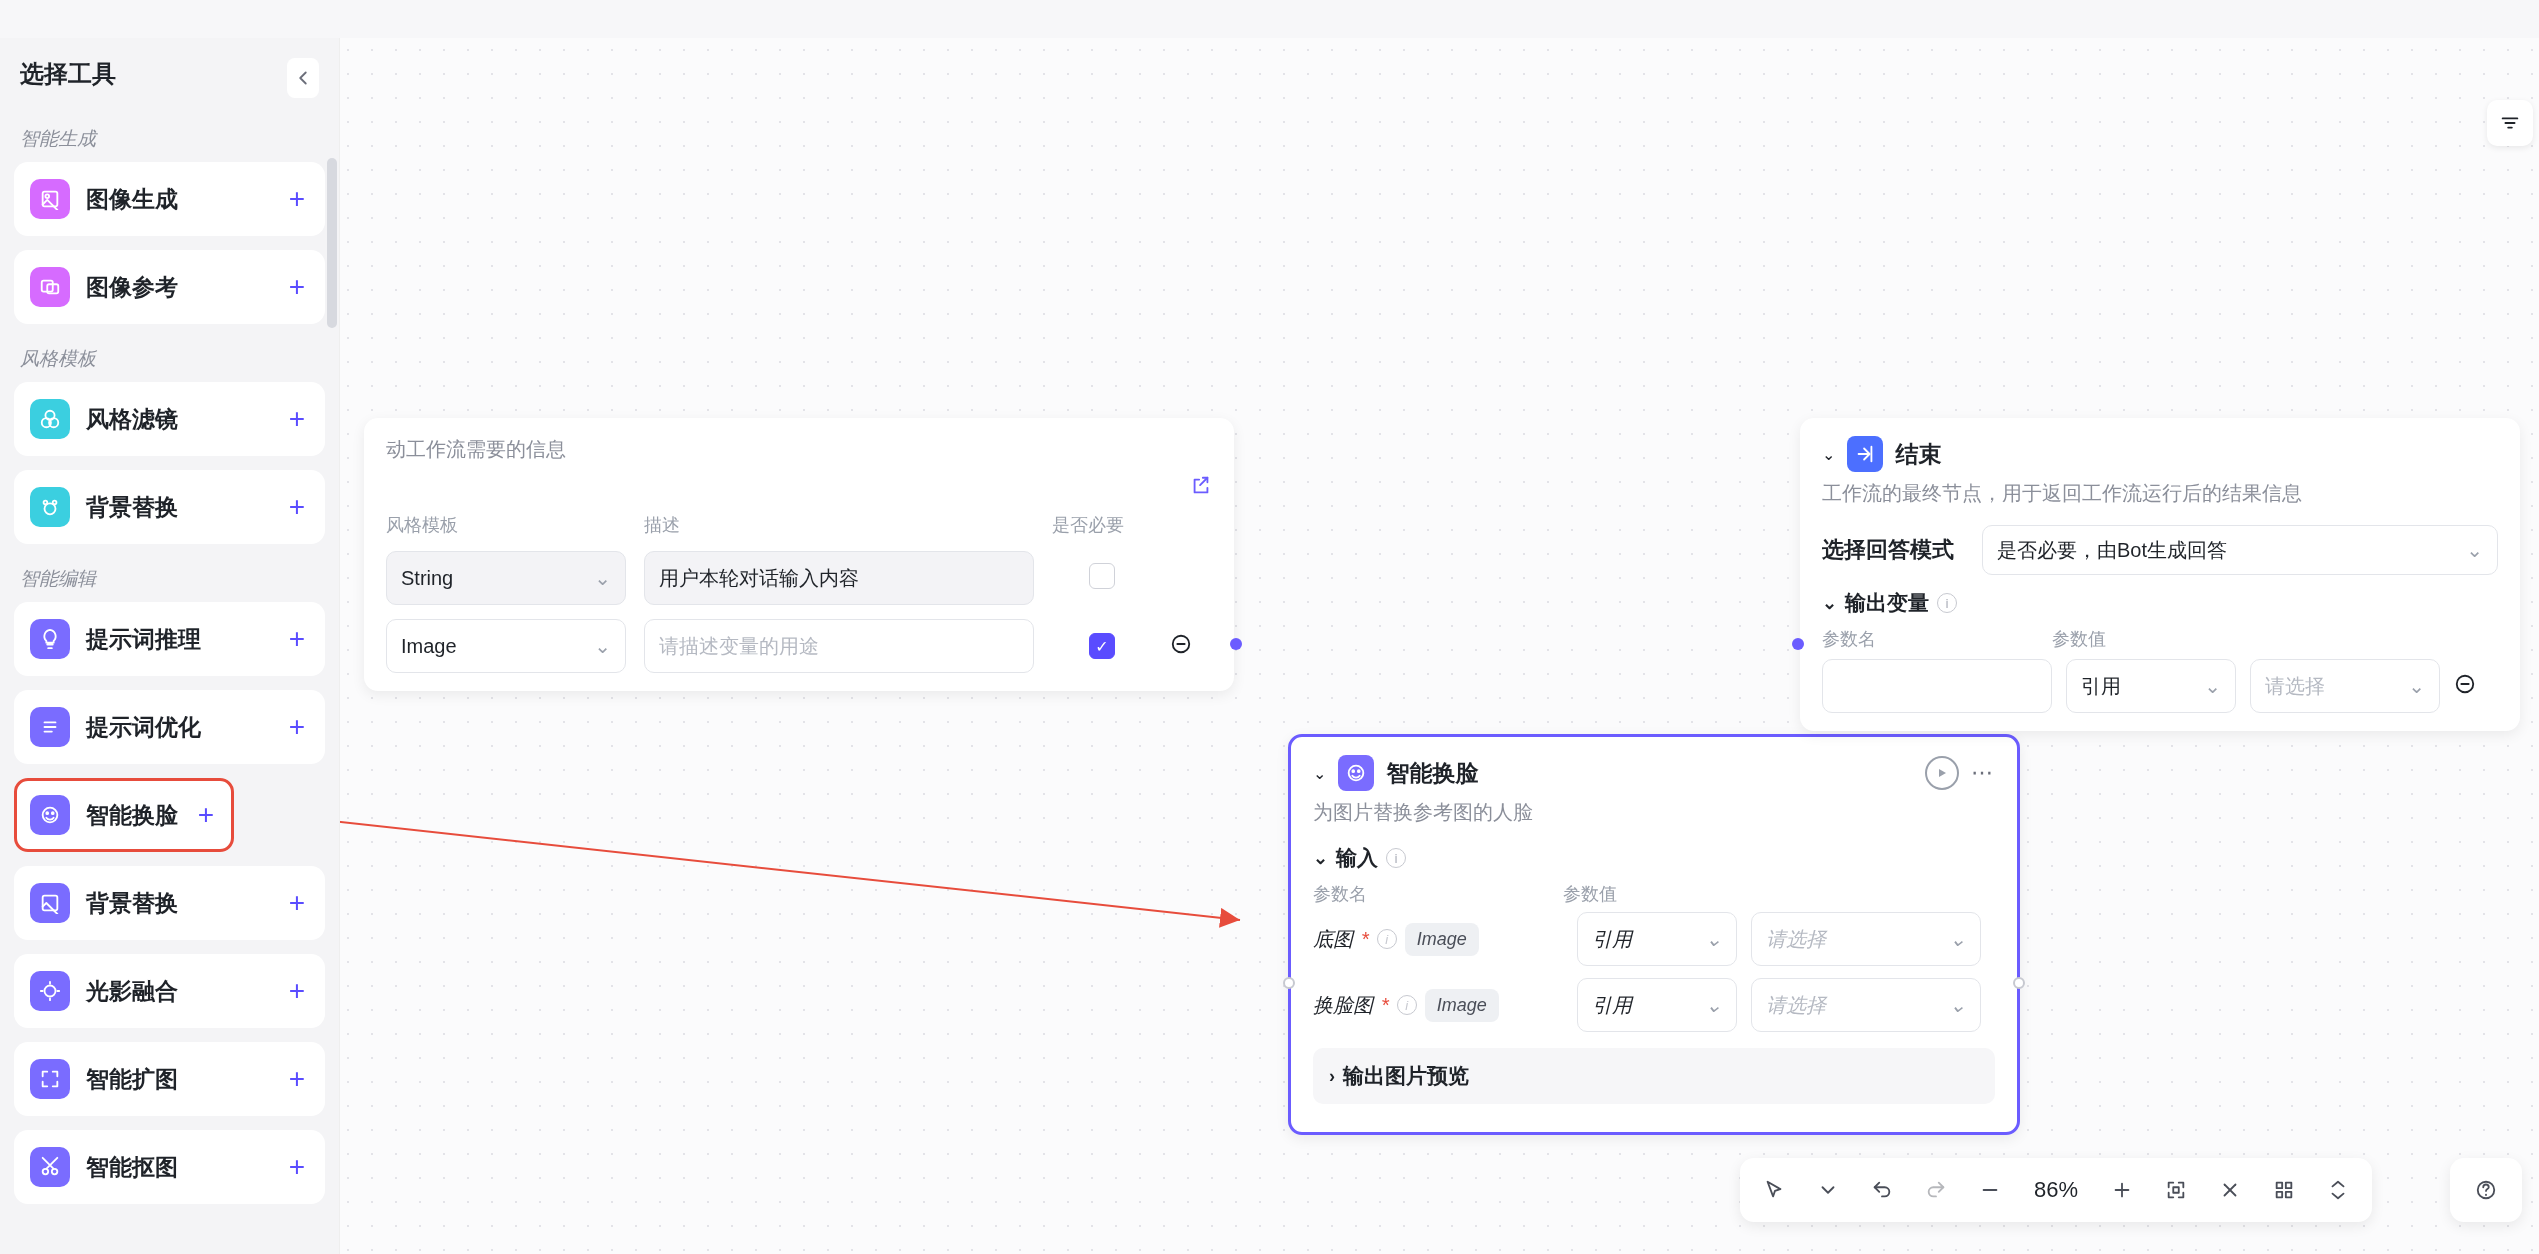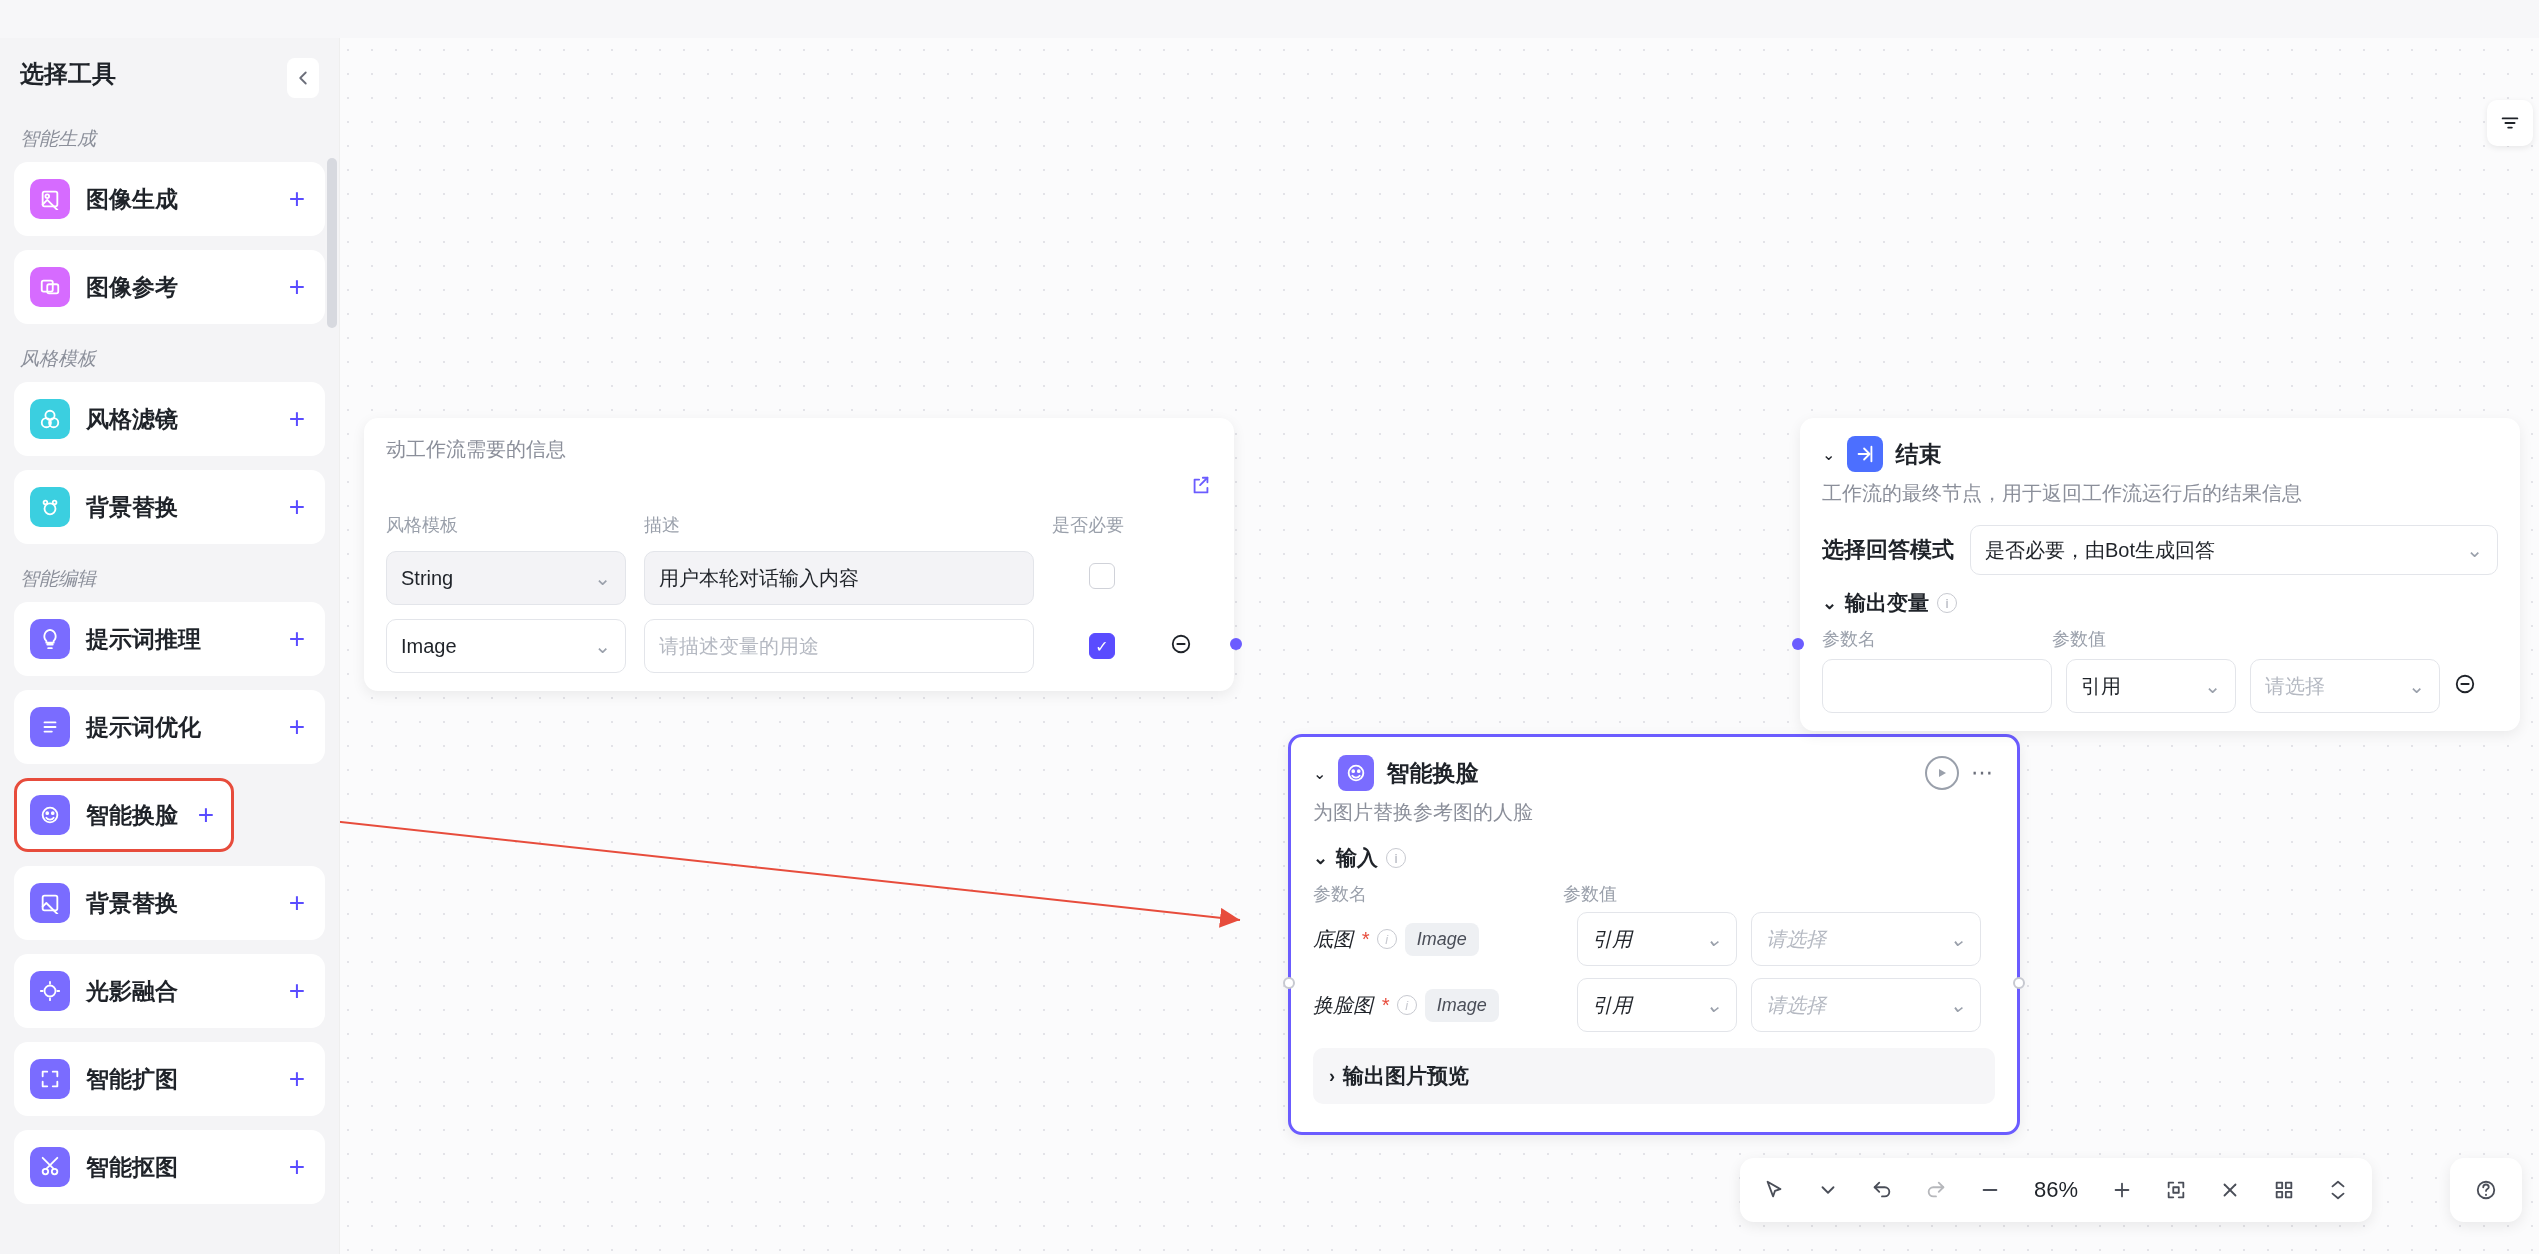--- a/index.html
+++ b/index.html
@@ -108,21 +108,21 @@
 }
 .toolbar.main { left: 1740px; }
 .toolbar.help { left: 2450px; padding: 10px 16px; }
 .tbtn { width: 40px; height: 40px; display: flex; align-items: center; justify-content: center; cursor: pointer; color: #4a4e58; border-radius: 8px; }
 .zoom { font-size: 22px; padding: 0 10px; }
 .import-ic { font-size: 22px; color: #6b5cff; }
 .play-ic { width:34px;height:34px;border:2px solid #9aa0ab;border-radius:50%;display:flex;align-items:center;justify-content:center;color:#9aa0ab; }
 .dots { font-size: 22px; letter-spacing: 2px; color: #6b6e7a; }
 
 .output-preview { background: #f6f6f8; border-radius: 10px; padding: 14px 16px; margin-top: 10px; }
-.mode-row { display:flex;align-items:center;justify-content:space-between;gap:16px;margin-bottom:14px; }
+.mode-row { display:flex;align-items:center;justify-content:space-between;gap:28px;margin-bottom:14px; }
 .scrollbar { position:absolute; right:2px; top:120px; width:10px; height:170px; background:#d7d9df; border-radius:5px; }
 
 svg.inline { width: 22px; height: 22px; stroke: currentColor; fill: none; stroke-width: 2; stroke-linecap: round; stroke-linejoin: round; }
 </style>
 </head>
 <body>
 
 <div class="canvas"></div>
 
 <div class="sidebar">

